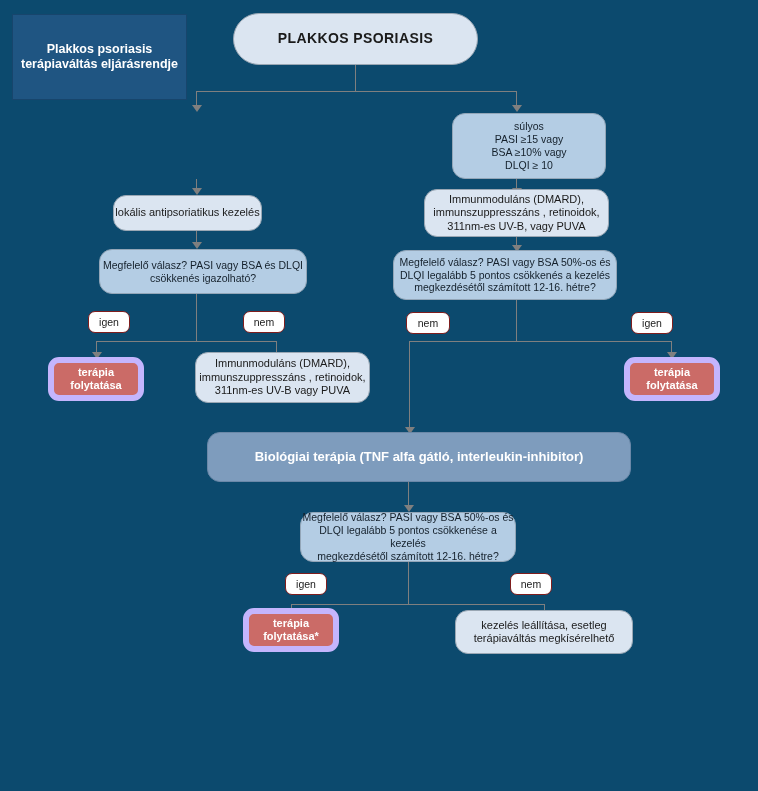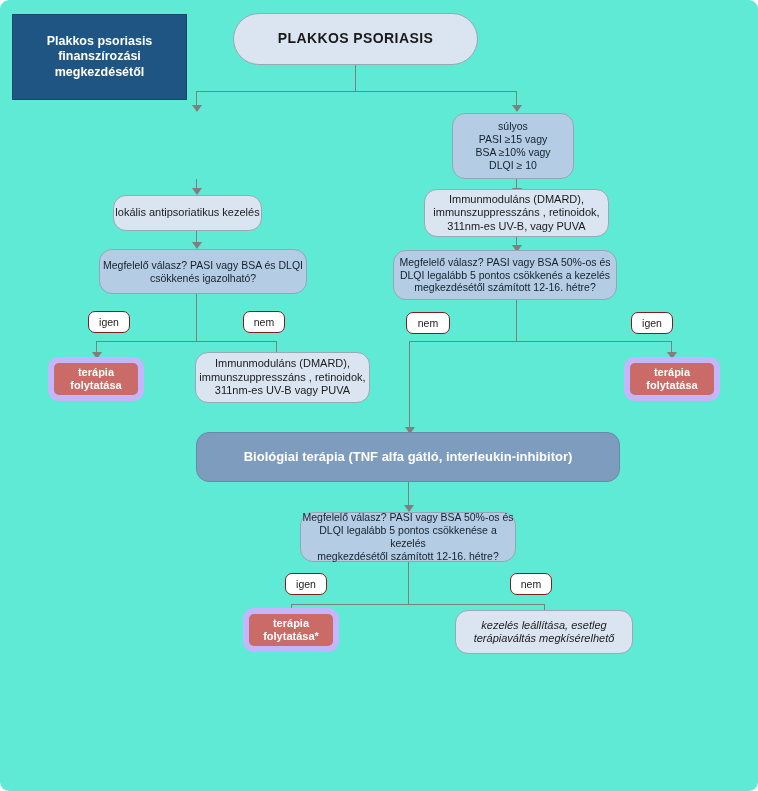--- a/index.html
+++ b/index.html
@@ -8,23 +8,22 @@
     background: #ffffff;
   }
   body {
     font-family: "Liberation Sans", sans-serif;
     -webkit-font-smoothing: antialiased;
   }
   #canvas {
     position: relative;
     width: 758px;
     height: 791px;
-    background: #5eead4;
+    background: #0c4a6e;
     overflow: hidden;
-    border-radius: 9px;
   }
   .node {
     position: absolute;
     box-sizing: border-box;
     display: flex;
     align-items: center;
     justify-content: center;
     text-align: center;
     line-height: 1.22;
   }
@@ -59,20 +58,21 @@
     font-size: 10.5px;
   }
   
   .bar {
     background: #7e9cbd;
     border: 1px solid #6b88a8;
     border-radius: 13px;
     color: #ffffff;
     font-weight: bold;
     font-size: 13px;
+    margin-left: 11px;
   }
   
   .red {
     background: #cb6b67;
     border: 6px solid #c4b5fd;
     border-radius: 11px;
     color: #ffffff;
     font-weight: bold;
     font-size: 11px;
   }
@@ -114,21 +114,21 @@
     border-top: 7px solid #7f7f7f;
   }
 </style>
 </head>
 <body>
 
 <div id="canvas">
 
   <div class="node title-banner" style="left:12px; top:14px; width:175px; height:86px; flex-direction:column;">
     <span>Plakkos psoriasis</span>
-    <span>finanszírozási megkezdésétől</span>
+    <span>terápiaváltás eljárásrendje</span>
   </div>
 
   <div class="node pale head big-radius" style="left:233px; top:13px; width:245px; height:52px; white-space:pre-line;">PLAKKOS PSORIASIS</div>
 
   <div class="ln v" style="left:355px; top:65px; height:26px;"></div>
   <div class="ln h" style="left:196px; top:91px; width:320px;"></div>
   <div class="ln v" style="left:196px; top:91px; height:16px;"></div>
   <div class="arrow" style="left:192px; top:105px;"></div>
   <div class="ln v" style="left:516px; top:91px; height:16px;"></div>
   <div class="arrow" style="left:512px; top:105px;"></div>
@@ -155,21 +155,21 @@
   <div class="node tag" style="left:88px; top:311px; width:42px; height:22px;">igen</div>
   <div class="node tag" style="left:243px; top:311px; width:42px; height:22px;">nem</div>
 
   <div class="node red" style="left:48px; top:357px; width:96px; height:44px; white-space:pre-line;">terápia
 folytatása</div>
 
   <div class="node pale" style="left:195px; top:352px; width:175px; height:51px; white-space:pre-line;">Immunmoduláns (DMARD),
 immunszuppresszáns , retinoidok,
 311nm-es UV-B vagy PUVA</div>
 
-  <div class="node mid" style="left:452px; top:113px; width:122px; height:66px; white-space:pre-line;">súlyos
+  <div class="node mid" style="left:452px; top:113px; width:154px; height:66px; white-space:pre-line;">súlyos
 PASI ≥15 vagy
 BSA ≥10% vagy
 DLQI ≥ 10</div>
 
   <div class="ln v" style="left:516px; top:179px; height:11px;"></div>
   <div class="arrow" style="left:512px; top:188px;"></div>
 
   <div class="node pale" style="left:424px; top:189px; width:185px; height:48px; white-space:pre-line;">Immunmoduláns (DMARD),
 immunszuppresszáns , retinoidok,
 311nm-es UV-B, vagy PUVA</div>
@@ -209,17 +209,17 @@
   <div class="arrow" style="left:287px; top:614px;"></div>
   <div class="ln v" style="left:544px; top:604px; height:12px;"></div>
   <div class="arrow" style="left:540px; top:614px;"></div>
 
   <div class="node tag" style="left:285px; top:573px; width:42px; height:22px;">igen</div>
   <div class="node tag" style="left:510px; top:573px; width:42px; height:22px;">nem</div>
 
   <div class="node red" style="left:243px; top:608px; width:96px; height:44px; white-space:pre-line;">terápia
 folytatása*</div>
 
-  <div class="node pale" style="left:455px; top:610px; width:178px; height:44px; white-space:pre-line;font-style:italic;">kezelés leállítása, esetleg
+  <div class="node pale" style="left:455px; top:610px; width:178px; height:44px; white-space:pre-line;">kezelés leállítása, esetleg
 terápiaváltás megkísérelhető</div>
 
 
 </div>
 
 </body></html>

